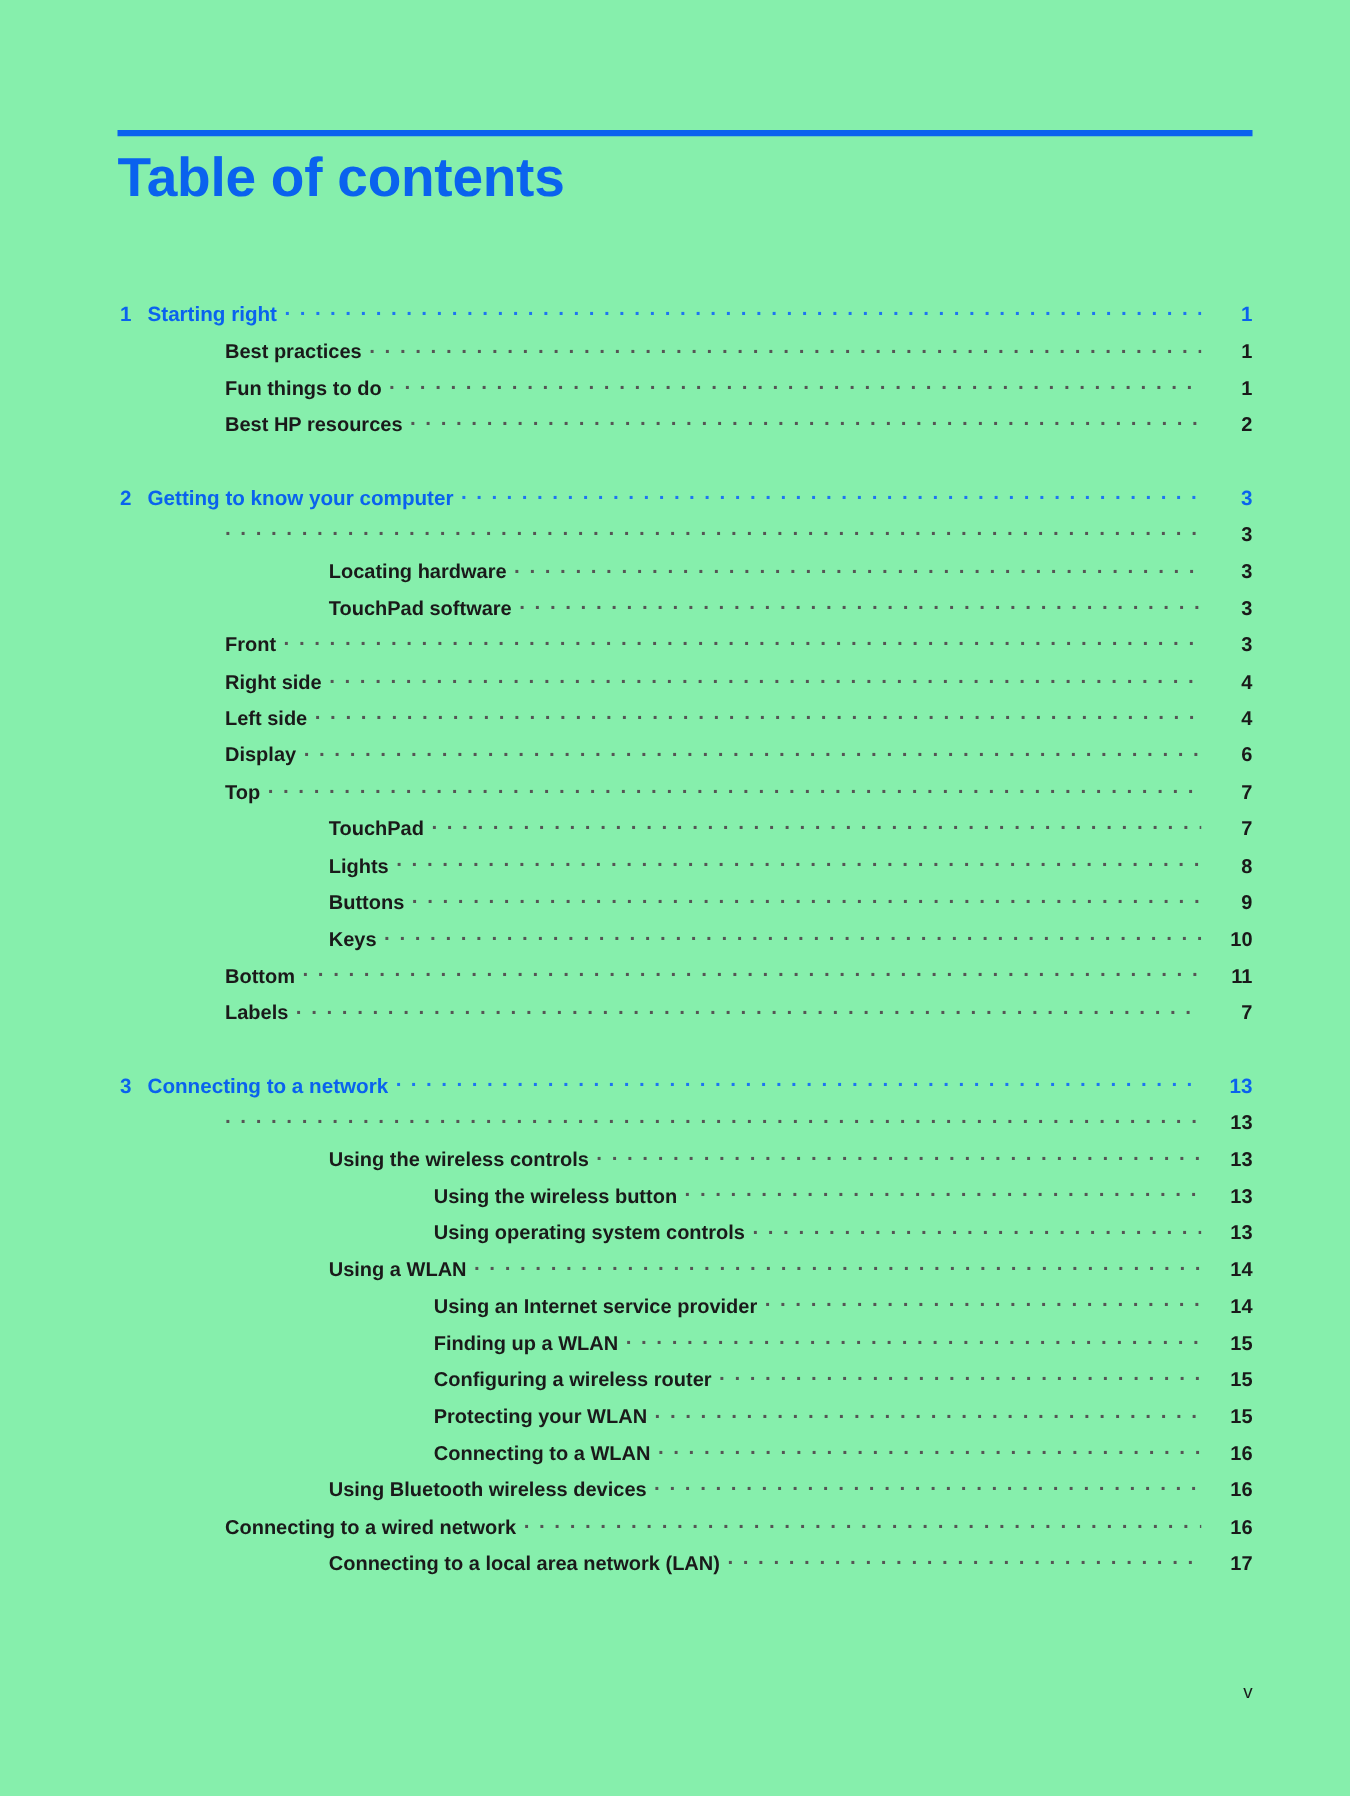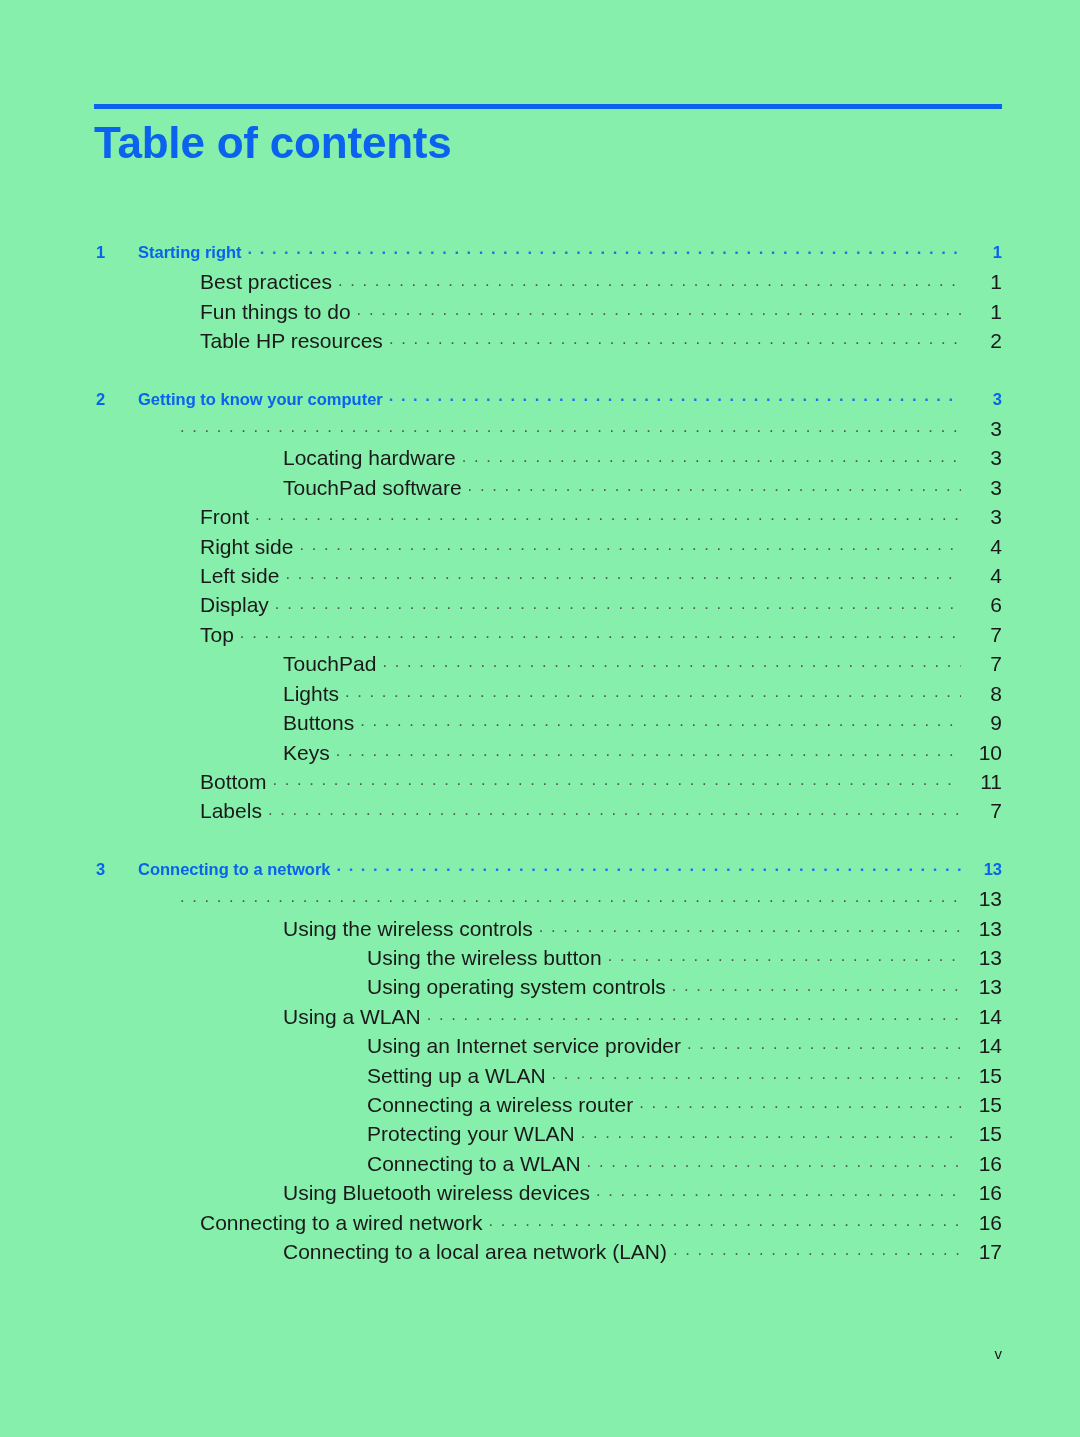--- a/index.html
+++ b/index.html
@@ -54,36 +54,36 @@
     left: 96px;
     top: 238px;
     width: 906px;
   }
 
   .toc-entry {
     display: flex;
     align-items: baseline;
     width: 100%;
     box-sizing: border-box;
-    font-size: 21px;
+    font-size: 16px;
     line-height: 29.4px;
     color: #1a1a1a;
     white-space: nowrap;
+    font-weight: bold;
   }
 
   .toc-entry .num {
     flex: 0 0 auto;
     width: 22px;
     text-align: left;
   }
 
   .toc-entry .label {
     flex: 0 0 auto;
     padding-right: 6px;
-    margin-left: 20px;
   }
 
   .toc-entry .leader {
     flex: 1 1 auto;
     overflow: hidden;
     height: 1em;
     position: relative;
     min-width: 12px;
   }
   .toc-entry .leader::after {
@@ -160,21 +160,21 @@
           <span class="label">Best practices</span>
           <span class="leader"></span>
           <span class="pg">1</span>
         </div>
         <div class="toc-entry level-2">
           <span class="label">Fun things to do</span>
           <span class="leader"></span>
           <span class="pg">1</span>
         </div>
         <div class="toc-entry level-2">
-          <span class="label">Table HP resources</span>
+          <span class="label">Best HP resources</span>
           <span class="leader"></span>
           <span class="pg">2</span>
         </div>
       </div>
       <div class="toc-group">
         <div class="toc-entry level-1">
           <span class="num">2</span>
           <span class="label">Getting to know your computer</span>
           <span class="leader"></span>
           <span class="pg">3</span>
@@ -279,26 +279,26 @@
           <span class="label">Using a WLAN</span>
           <span class="leader"></span>
           <span class="pg">14</span>
         </div>
         <div class="toc-entry level-4">
           <span class="label">Using an Internet service provider</span>
           <span class="leader"></span>
           <span class="pg">14</span>
         </div>
         <div class="toc-entry level-4">
-          <span class="label">Setting up a WLAN</span>
+          <span class="label">Finding up a WLAN</span>
           <span class="leader"></span>
           <span class="pg">15</span>
         </div>
         <div class="toc-entry level-4">
-          <span class="label">Connecting a wireless router</span>
+          <span class="label">Configuring a wireless router</span>
           <span class="leader"></span>
           <span class="pg">15</span>
         </div>
         <div class="toc-entry level-4">
           <span class="label">Protecting your WLAN</span>
           <span class="leader"></span>
           <span class="pg">15</span>
         </div>
         <div class="toc-entry level-4">
           <span class="label">Connecting to a WLAN</span>

